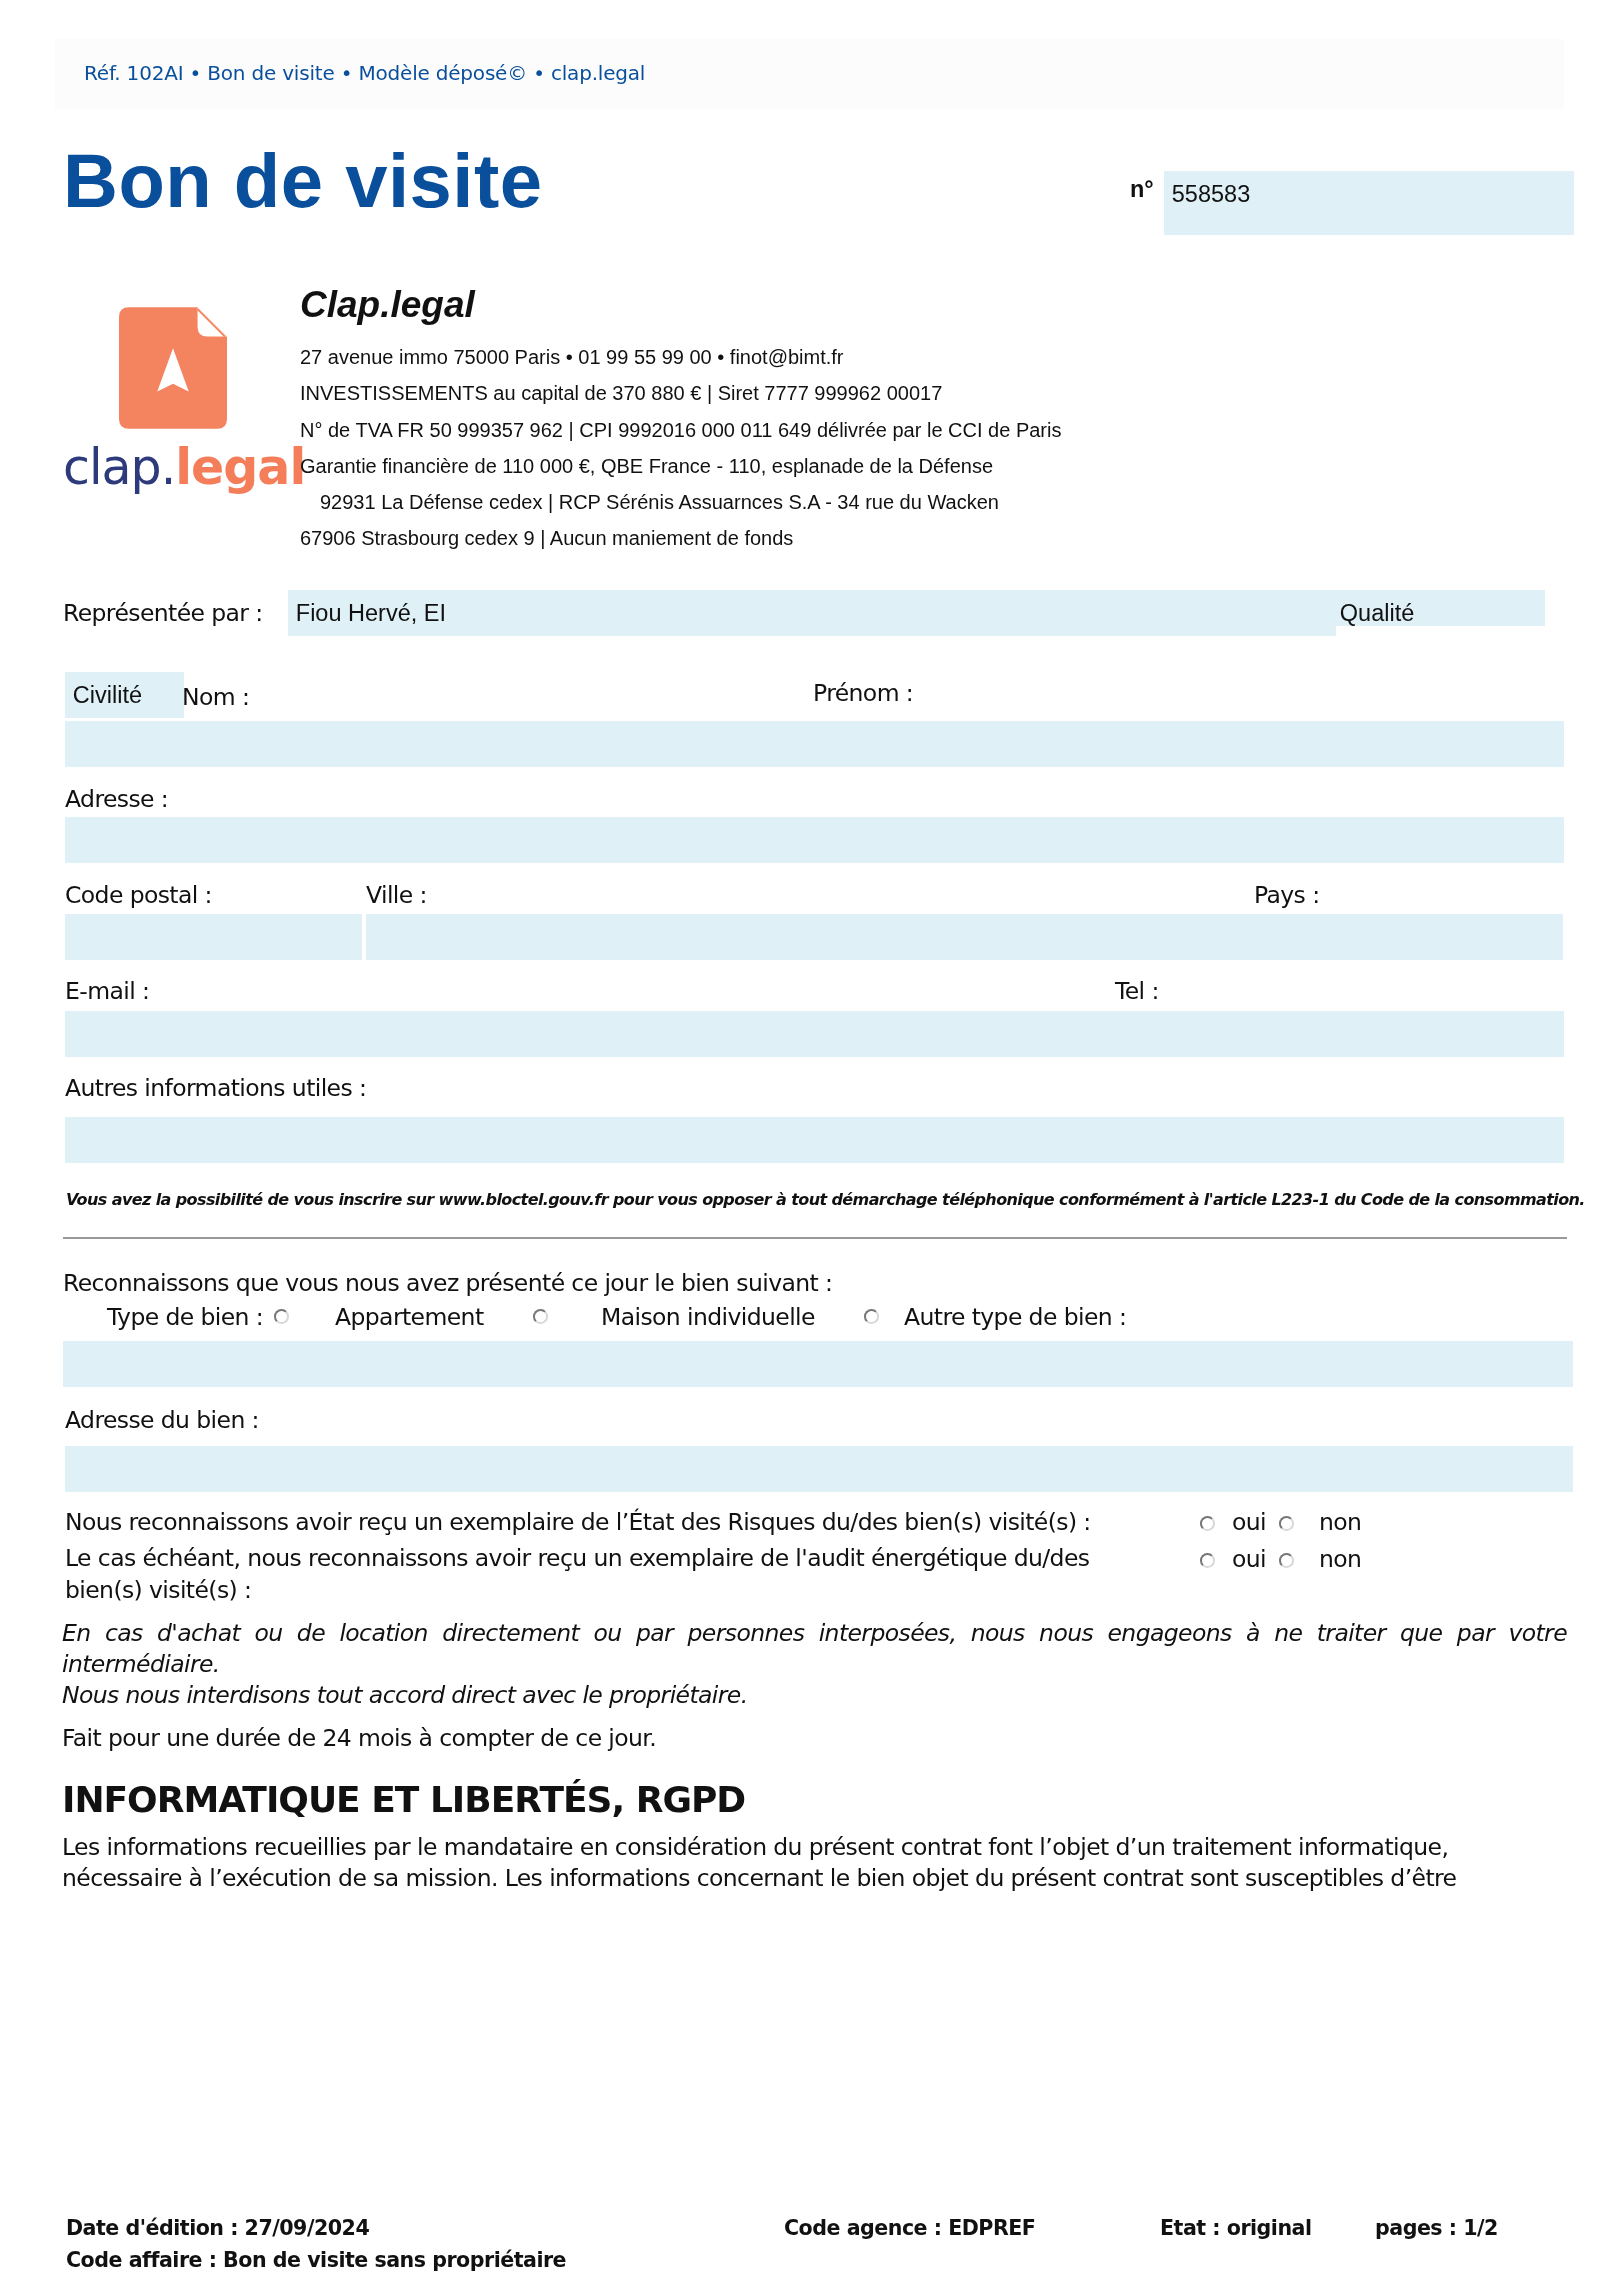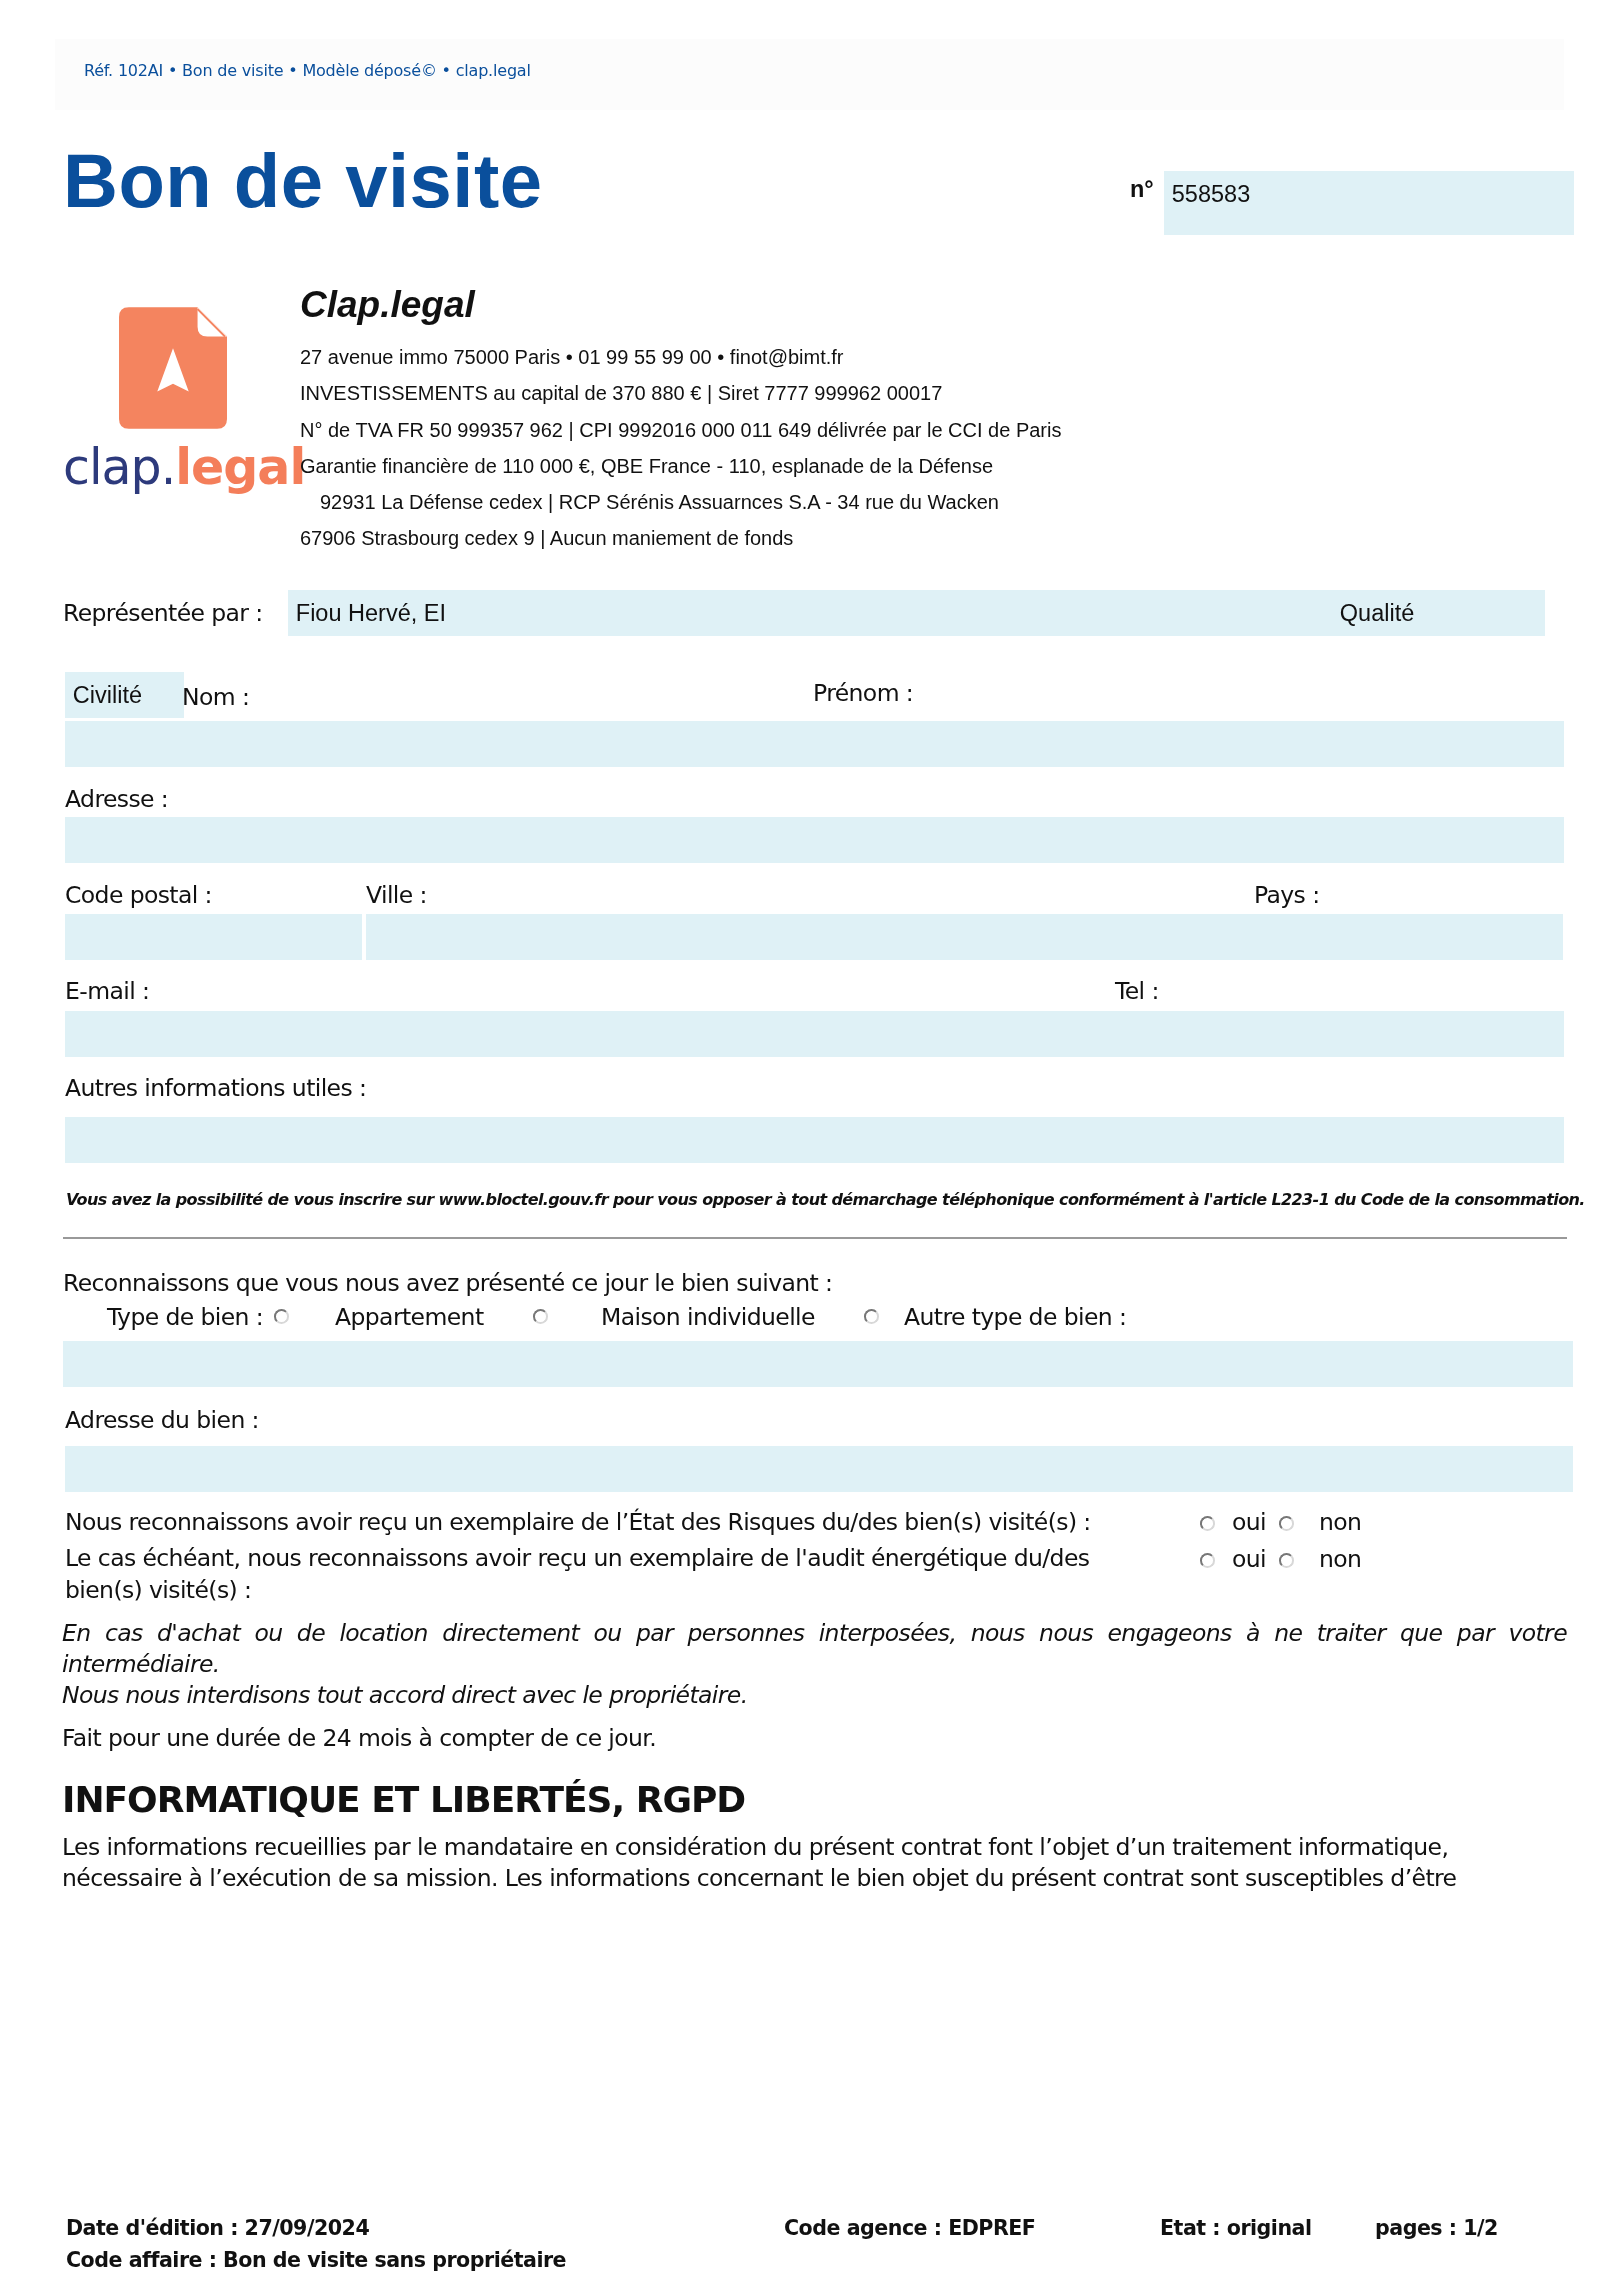--- a/index.html
+++ b/index.html
@@ -1,19 +1,19 @@
 <!DOCTYPE html>
 <html><head>
 <meta charset="utf-8">
 <style>
   html,body{margin:0;padding:0;background:#ffffff;}
   body{width:1623px;height:2293px;position:relative;overflow:hidden;font-family:"DejaVu Sans","Liberation Sans",sans-serif;color:#111;}
   .abs{position:absolute;}
   .topband{left:55px;top:39px;width:1509px;height:71px;background:#fcfcfc;}
-  .ref{left:84px;top:61px;font-size:16px;color:#0a4f9c;font-family:"DejaVu Sans",sans-serif;letter-spacing:-0.2px;}
+  .ref{left:84px;top:61px;font-size:20px;color:#0a4f9c;font-family:"DejaVu Sans",sans-serif;letter-spacing:-0.2px;}
   .title{left:63px;top:137px;font-size:76px;font-weight:bold;color:#0a4f9c;font-family:"Liberation Sans",sans-serif;letter-spacing:0.5px;}
   .num-label{left:1130px;top:176px;font-size:23.5px;font-weight:bold;font-family:"Liberation Sans",sans-serif;}
   .field{background:#dff1f6;}
   .field-text{font-family:"Liberation Sans",sans-serif;font-size:23.5px;color:#111;padding-left:7.8px;line-height:46px;white-space:nowrap;}
   .logo-doc{left:119px;top:307px;width:108px;height:122px;}
   .logo-word{left:63px;top:439px;font-size:49px;font-family:"DejaVu Sans",sans-serif;letter-spacing:-1px;}
   .logo-word .a{color:#2d3a7c;}
   .logo-word .b{color:#f47e5a;font-weight:bold;}
   .company{left:300px;top:284px;font-size:37px;font-weight:bold;font-style:italic;font-family:"Liberation Sans",sans-serif;}
   .coline{left:300px;font-size:20px;font-family:"Liberation Sans",sans-serif;white-space:nowrap;}
@@ -47,21 +47,21 @@
 <div class="abs company">Clap.legal</div>
 <div class="abs coline" style="top:346px;">27 avenue immo 75000 Paris • 01 99 55 99 00 • finot@bimt.fr</div>
 <div class="abs coline" style="top:382px;">INVESTISSEMENTS au capital de 370 880 € | Siret 7777 999962 00017</div>
 <div class="abs coline" style="top:419px;">N° de TVA FR 50 999357 962 | CPI 9992016 000 011 649 délivrée par le CCI de Paris</div>
 <div class="abs coline" style="top:455px;">Garantie financière de 110 000 €, QBE France - 110, esplanade de la Défense</div>
 <div class="abs coline" style="top:491px;margin-left:20px;">92931 La Défense cedex | RCP Sérénis Assuarnces S.A - 34 rue du Wacken</div>
 <div class="abs coline" style="top:527px;">67906 Strasbourg cedex 9 | Aucun maniement de fonds</div>
 
 <div class="abs lbl" style="left:63px;top:599px;">Représentée par :</div>
 <div class="abs field field-text" style="left:288px;top:590px;width:1040px;height:46px;">Fiou Hervé, EI</div>
-<div class="abs field field-text" style="left:1332px;top:590px;width:205px;height:46px;">Qualité</div>
+<div class="abs field field-text" style="left:1332px;top:590px;width:205px;height:36px;">Qualité</div>
 
 <div class="abs field field-text" style="left:65px;top:672px;width:111px;height:46px;">Civilité</div>
 <div class="abs lbl" style="left:182px;top:683px;">Nom :</div>
 <div class="abs lbl" style="left:813px;top:679px;">Prénom :</div>
 <div class="abs field field-text" style="left:65px;top:721px;width:743px;height:46px;"></div>
 <div class="abs field field-text" style="left:812px;top:721px;width:744px;height:46px;"></div>
 
 <div class="abs lbl" style="left:65px;top:785px;">Adresse :</div>
 <div class="abs field field-text" style="left:65px;top:817px;width:1491px;height:46px;"></div>
 

